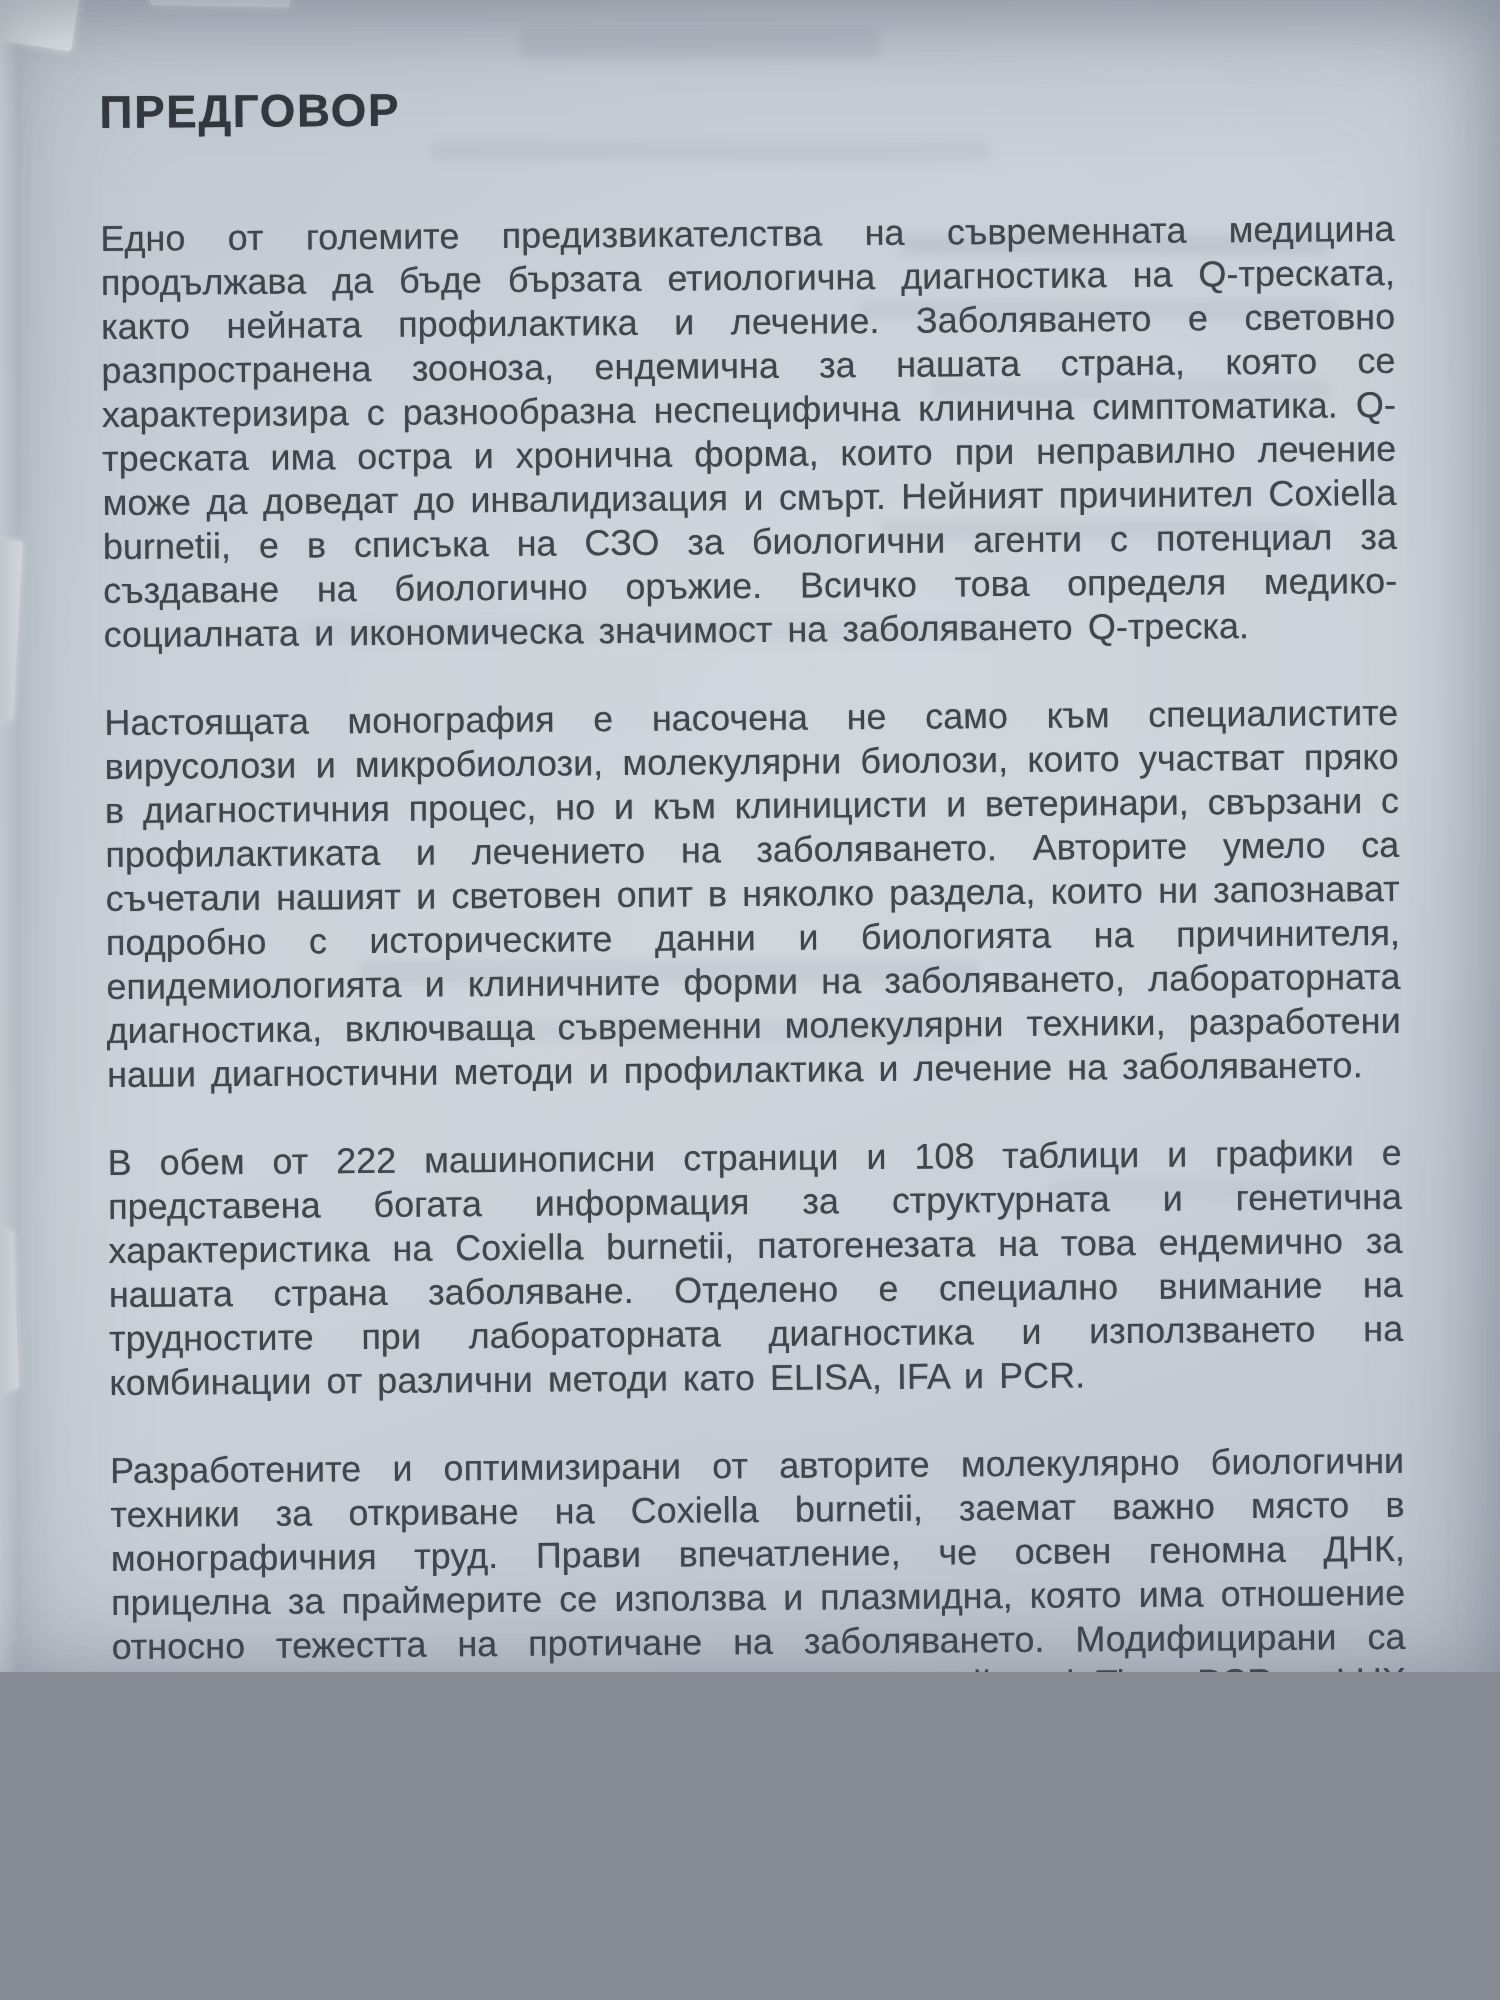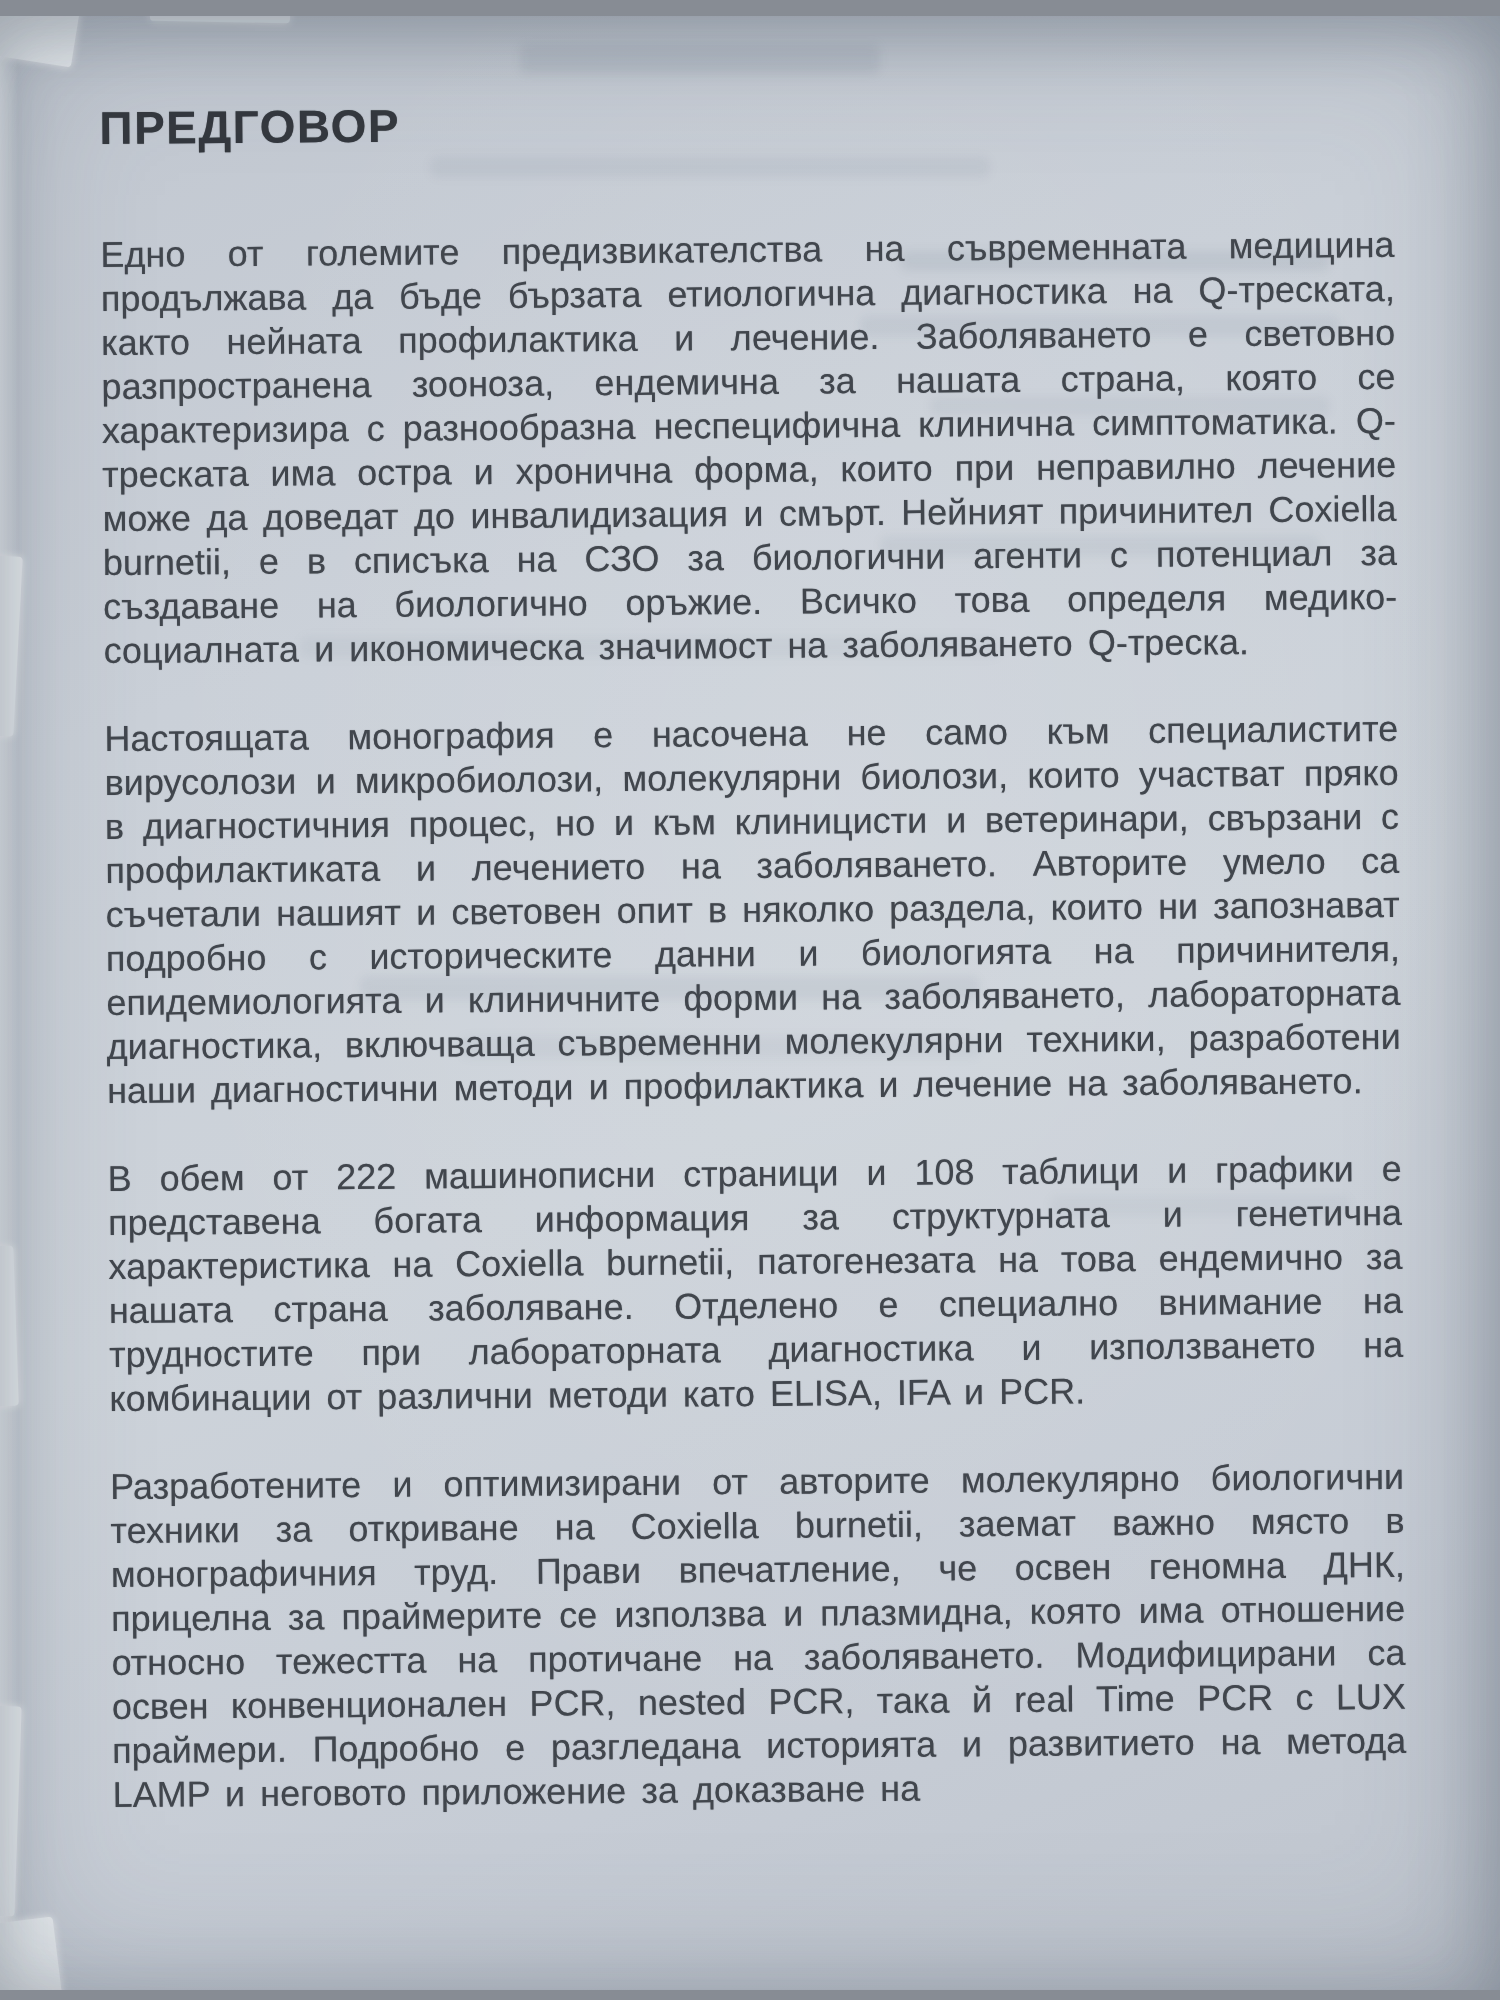--- a/index.html
+++ b/index.html
@@ -1,20 +1,20 @@
 <!DOCTYPE html>
 <html><head>
 <meta charset="utf-8">
 <style>
   html, body { margin: 0; padding: 0; background: #878c94; }
   .scan {
     position: relative;
     width: 1500px;
-    height: 1974px;
-    margin: 16px auto;
+    height: 1672px;
+    margin: 0 auto;
     overflow: hidden;
     background:
       radial-gradient(ellipse at 55% 40%, rgba(255,255,255,0.10), rgba(0,0,0,0) 60%),
       linear-gradient(160deg, #c1c7d0 0%, #cad0d8 30%, #cdd3da 55%, #c6ccd5 80%, #bfc5ce 100%);
     font-family: "Liberation Sans", sans-serif;
   }
   .vignette {
     position: absolute; inset: 0; pointer-events: none;
     box-shadow:
       inset 0 0 150px rgba(70,80,95,0.28),

